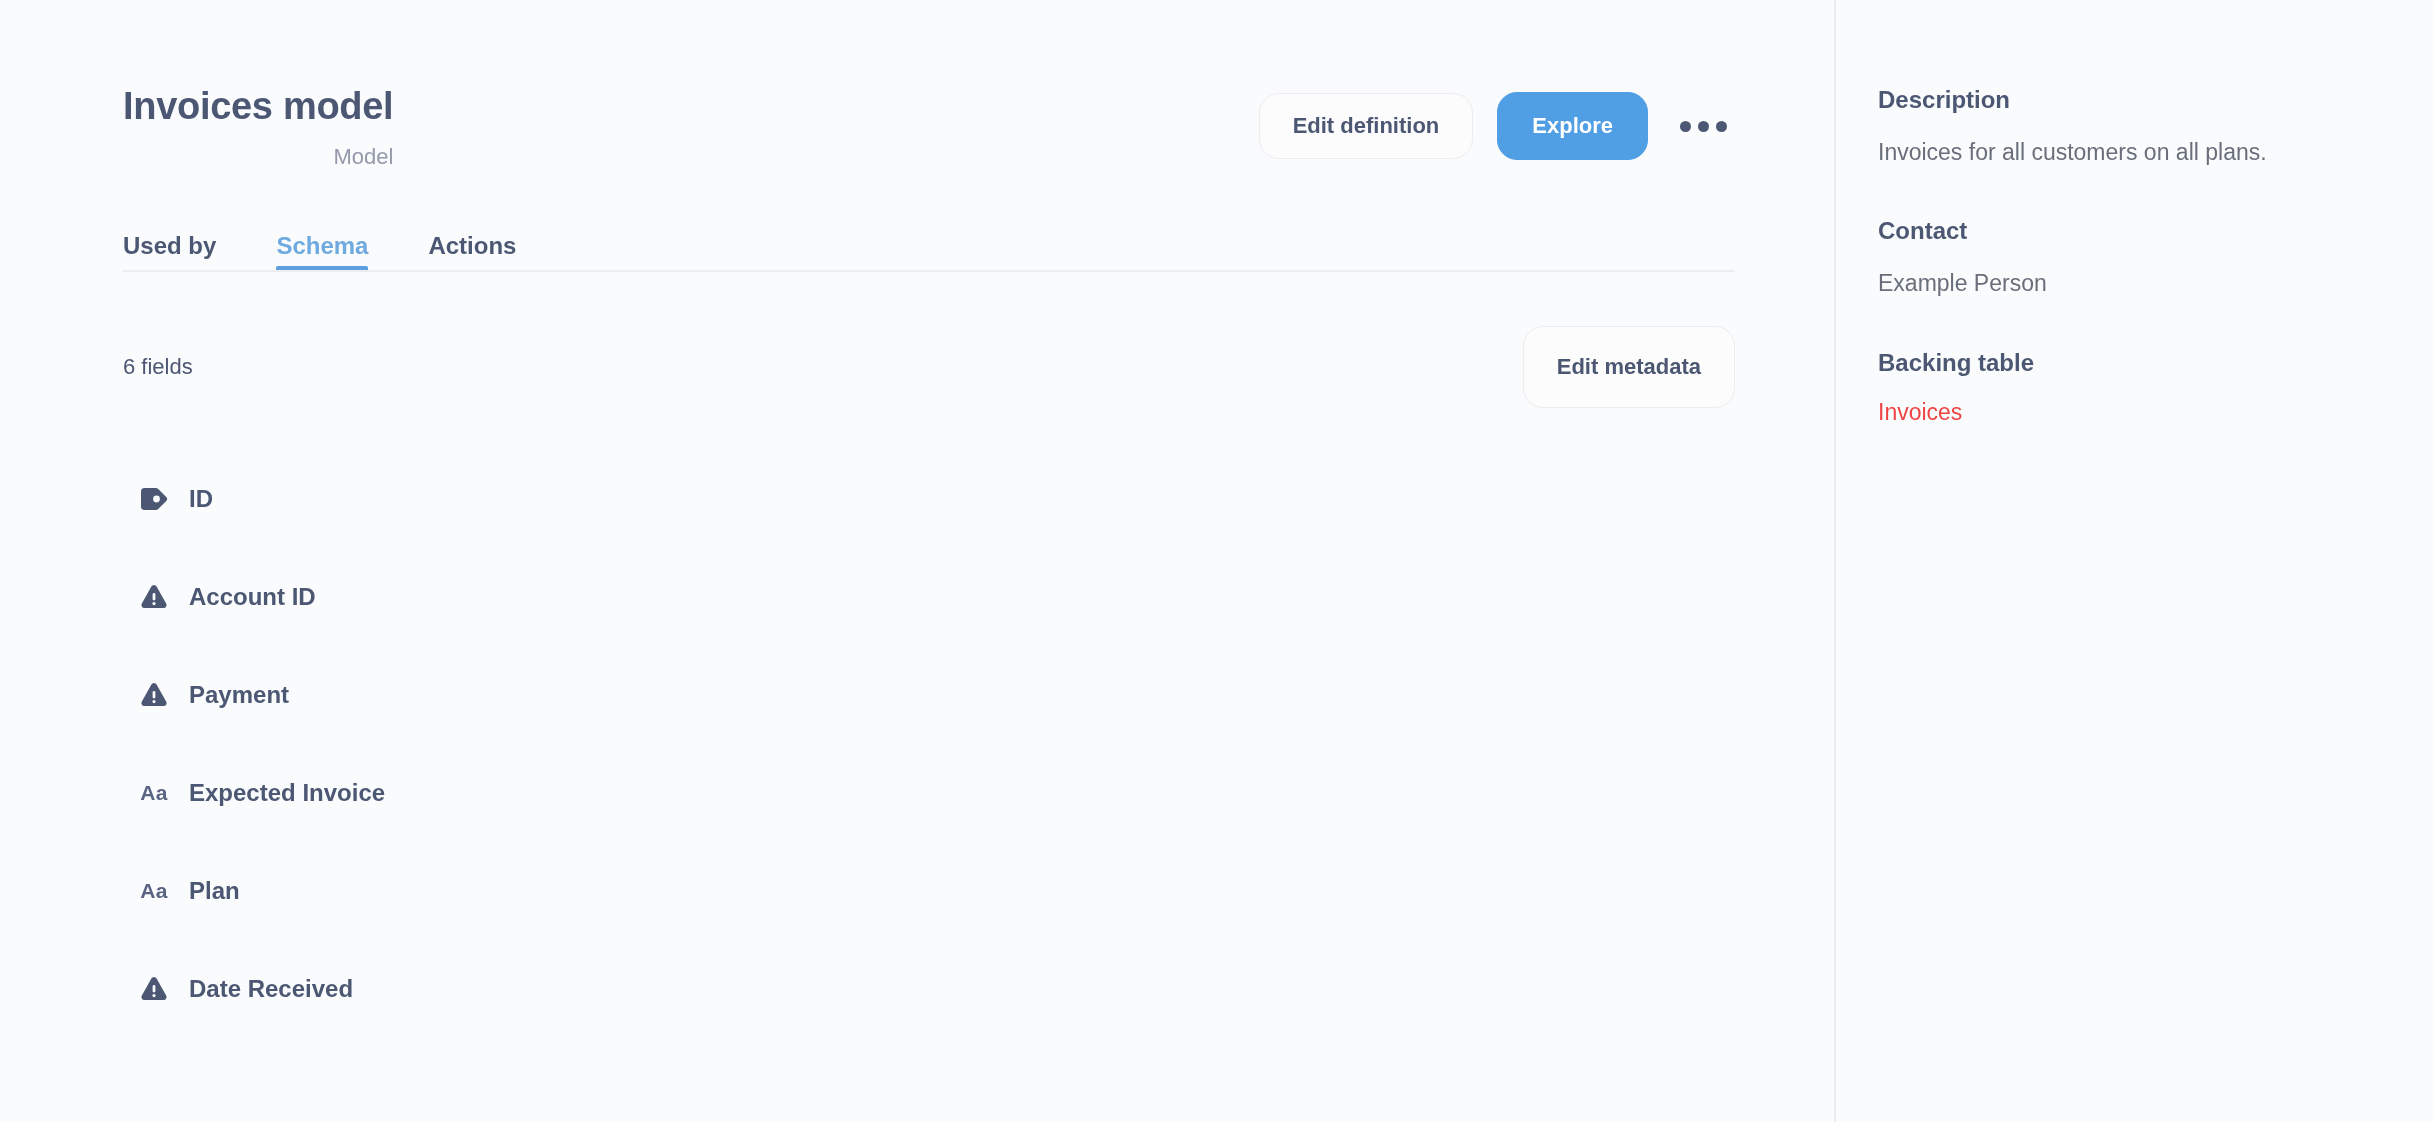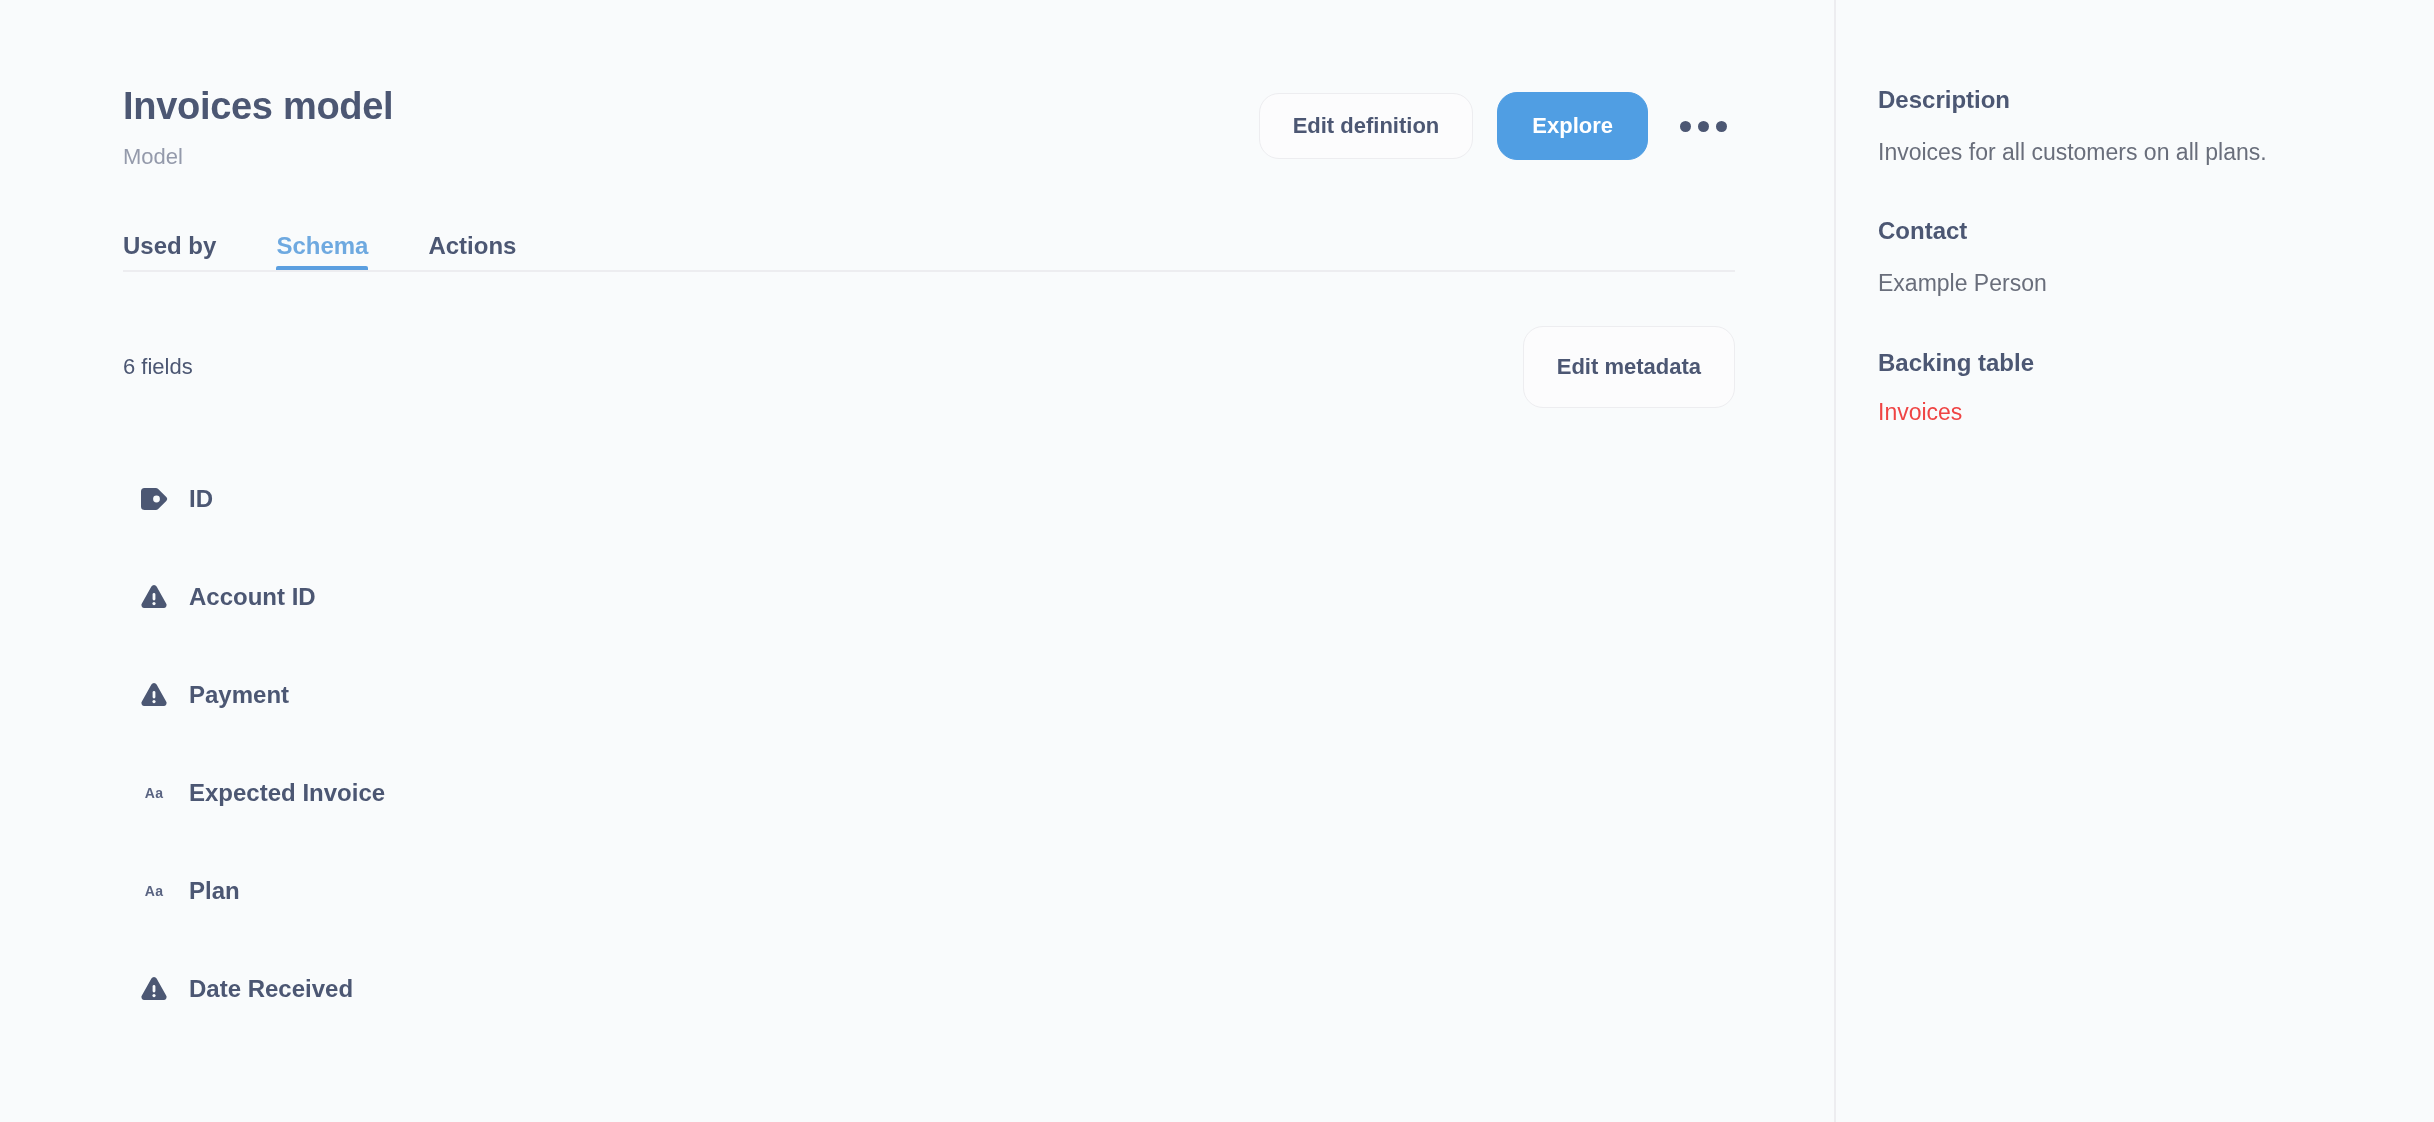--- a/index.html
+++ b/index.html
@@ -19,21 +19,21 @@
     position:relative;
     padding-left:123px;
     padding-top:86px;
   }
 
   .header-row {
     display:flex;
     align-items:flex-start;
     width:1612px;
   }
-  .title-block { flex:0 0 auto; }
+  .title-block { flex:0 0 auto;text-align:right; }
   .page-title {
     font-size:38px;
     font-weight:bold;
     color:#4C5773;
     letter-spacing:-0.3px;
     line-height:1.1;
   }
   .page-subtitle {
     margin-top:16px;
     font-size:22px;
@@ -151,21 +151,21 @@
   .field-icon {
     width:62px;
     min-width:62px;
     display:flex;
     align-items:center;
     justify-content:center;
     color:#4C5773;
   }
   .field-icon svg { display:block; }
   .icon-aa {
-    font-size:14px;
+    font-size:21px;
     font-weight:bold;
     color:#5A6482;
     letter-spacing:0.3px;
   }
   .field-label {
     margin-left:4px;
     font-size:24px;
     font-weight:bold;
     color:#4C5773;
   }

